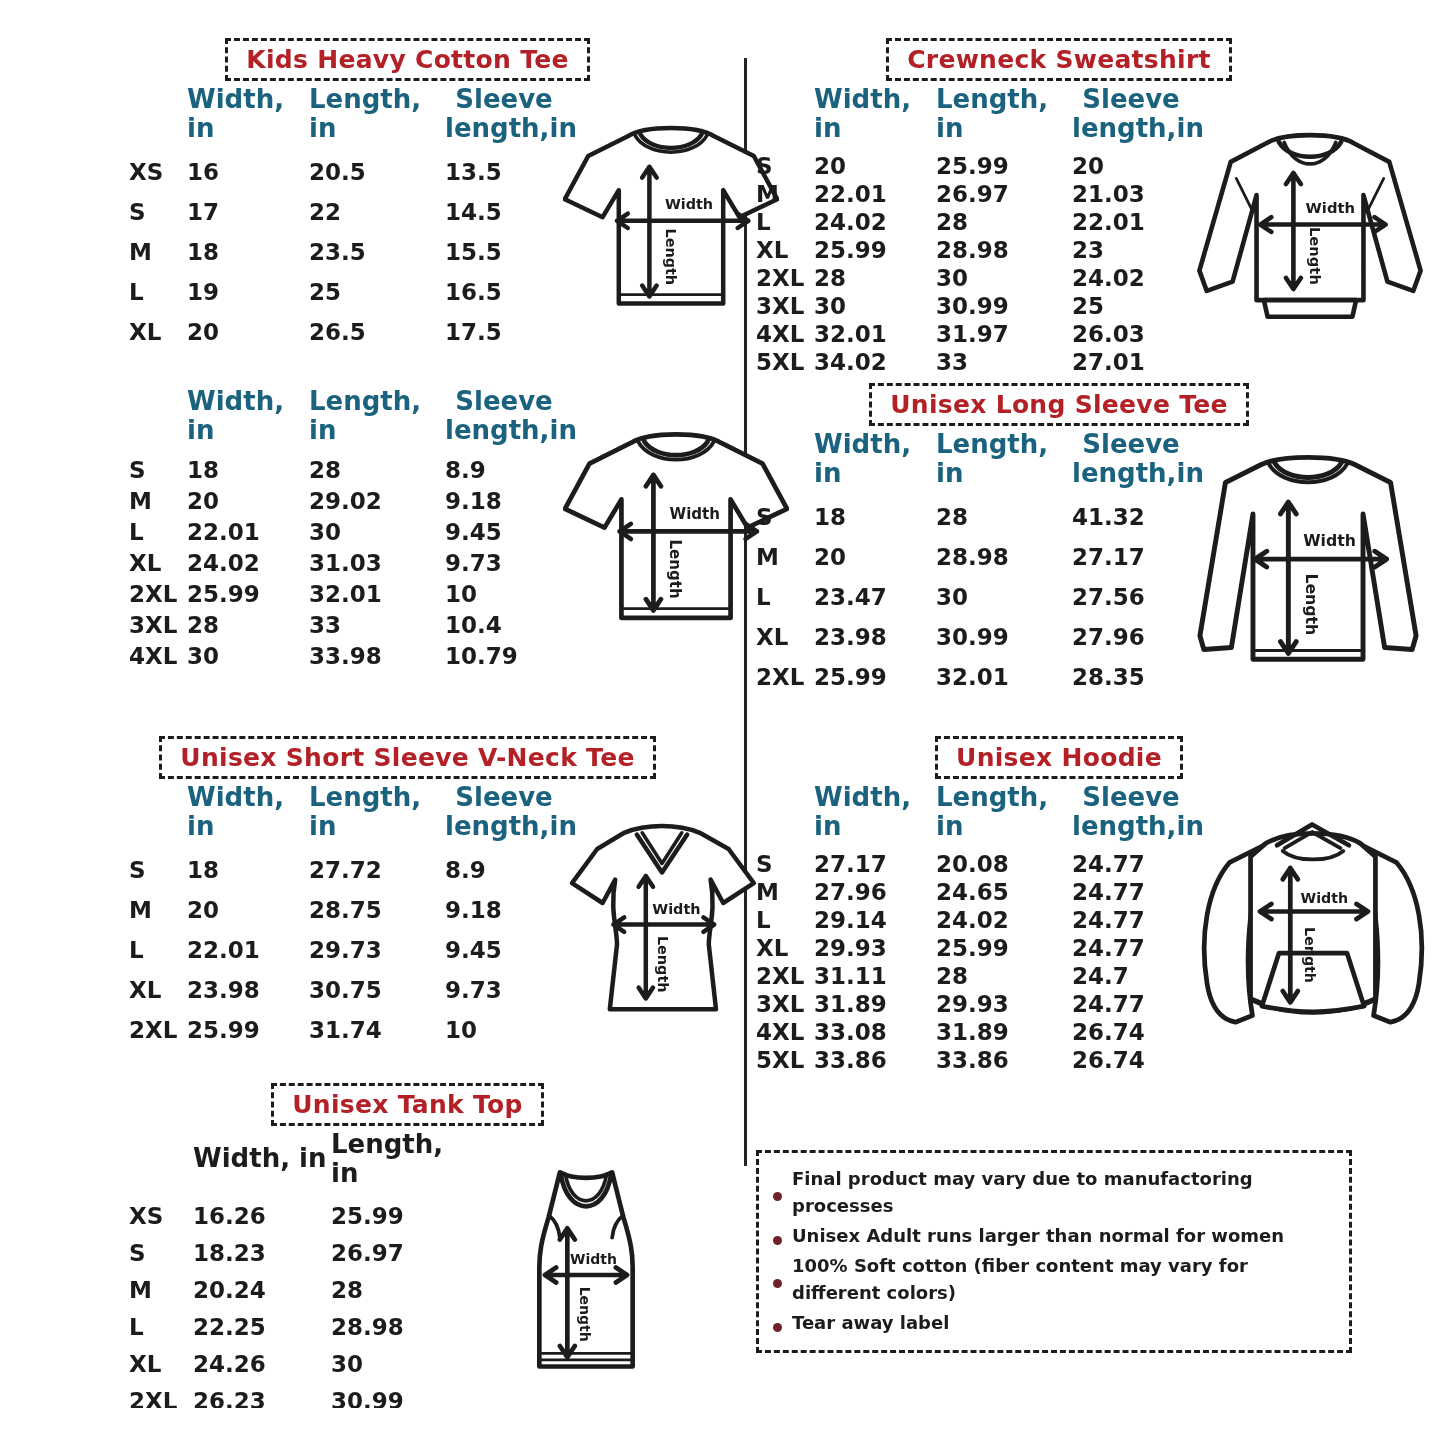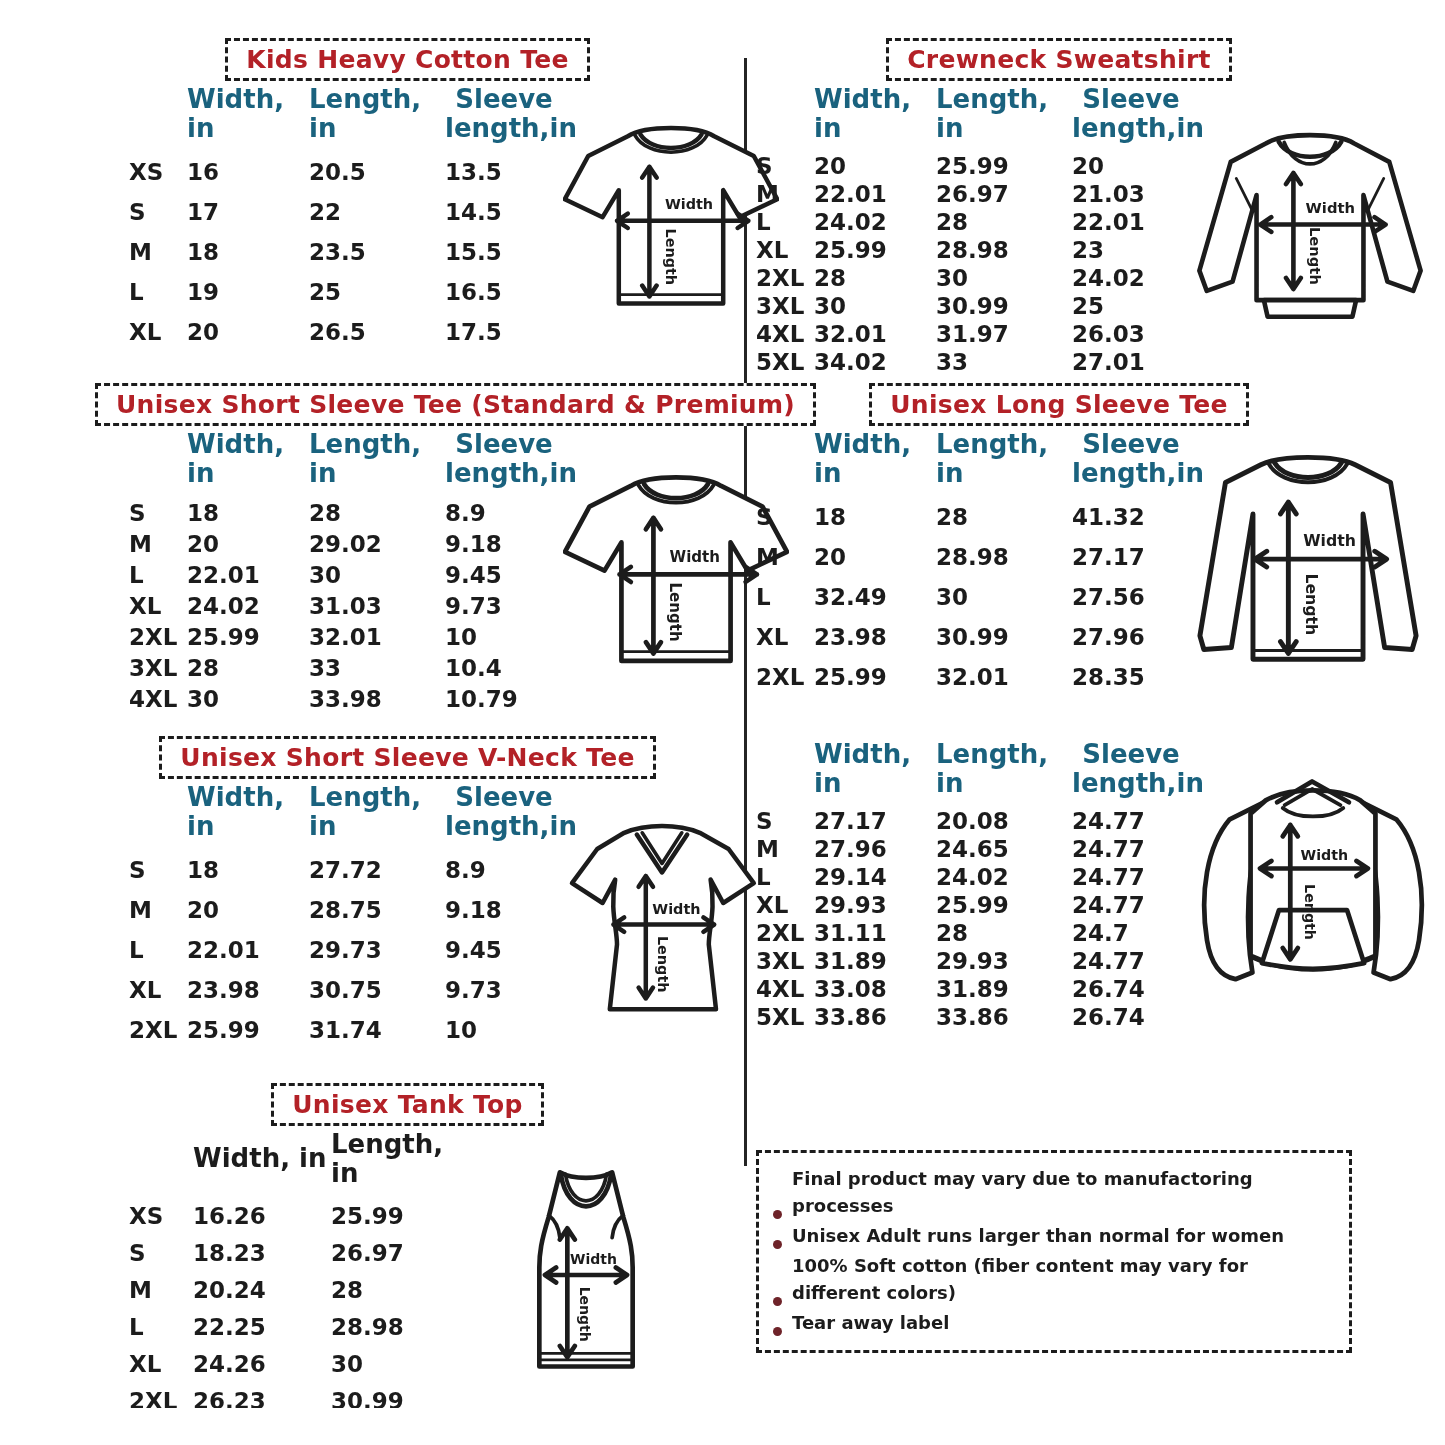--- a/index.html
+++ b/index.html
@@ -28,21 +28,21 @@
   .tcell { font-weight:bold; }
   .chead { font-size:26px; line-height:1.1; }
   .chead.multi { white-space:pre-line; text-align:center; }
   .tcell.size { font-size:23px; }
   .tcell.val  { font-size:23px; }
 
   .notes-box {
     border:3px dashed #1c1c1c; background:#fff;
     padding:12px 16px 14px 14px; width:560px;
   }
-  .note { display:flex; align-items:flex-end; gap:10px; }
+  .note { display:flex; align-items:center; gap:10px; }
   .note + .note { margin-top:3px; }
   .bullet { flex:none; width:9px; height:9px; border-radius:50%; background:#6e2329; margin-top:9px; }
   .note-text { font-weight:bold; font-size:18px; line-height:1.5; color:#1c1c1c; }
 
   .svg-label { font-family:"DejaVu Sans", sans-serif; font-weight:bold; font-size:16px; fill:#1c1c1c; }
   .svg-label.sm { font-size:15px; }
 </style>
 </head>
 <body>
 
@@ -155,23 +155,20 @@
           </div>
         <svg class="garment" viewBox="0 0 240 220" width="216" height="198">
           <use href="#g-tee"></use>
           <text class="svg-label" x="140" y="99" text-anchor="middle">Width</text>
           <text class="svg-label" transform="translate(114,152) rotate(90)" text-anchor="middle">Length</text>
         </svg>
       </div>
     </section>
 
     <section class="sec" style="height:353px">
-      <div class="title-row">
-        <span class="title-box">Unisex Short Sleeve Tee (Standard &amp; Premium)</span>
-      </div>
       <div class="sec-body">
         <div class="size-table">
             <div class="trow thead" style="grid-template-columns: 58px 122px 136px 118px;">
               <div class="tcell size"></div>
               <div class="tcell chead" style="color: rgb(26, 98, 126);">Width, in</div>
               <div class="tcell chead" style="color: rgb(26, 98, 126);">Length, in</div>
               <div class="tcell chead multi" style="color: rgb(26, 98, 126);">Sleeve
 length,in</div>
             </div>
             <div class="trow" style="grid-template-columns: 58px 122px 136px 118px; height: 31px;">
@@ -421,21 +418,21 @@
               <div class="tcell val">41.32</div>
             </div>
             <div class="trow" style="grid-template-columns: 58px 122px 136px 118px; height: 40px;">
               <div class="tcell size">M</div>
               <div class="tcell val">20</div>
               <div class="tcell val">28.98</div>
               <div class="tcell val">27.17</div>
             </div>
             <div class="trow" style="grid-template-columns: 58px 122px 136px 118px; height: 40px;">
               <div class="tcell size">L</div>
-              <div class="tcell val">32.49</div>
+              <div class="tcell val">23.47</div>
               <div class="tcell val">30</div>
               <div class="tcell val">27.56</div>
             </div>
             <div class="trow" style="grid-template-columns: 58px 122px 136px 118px; height: 40px;">
               <div class="tcell size">XL</div>
               <div class="tcell val">23.98</div>
               <div class="tcell val">30.99</div>
               <div class="tcell val">27.96</div>
             </div>
             <div class="trow" style="grid-template-columns: 58px 122px 136px 118px; height: 40px;">
@@ -447,20 +444,23 @@
           </div>
         <svg class="garment" viewBox="0 0 240 230" width="236" height="226">
           <use href="#g-longsleeve"></use>
           <text class="svg-label" x="142" y="97" text-anchor="middle">Width</text>
           <text class="svg-label" transform="translate(118,156) rotate(90)" text-anchor="middle">Length</text>
         </svg>
       </div>
     </section>
 
     <section class="sec" style="height:340px">
+      <div class="title-row">
+        <span class="title-box">Unisex Hoodie</span>
+      </div>
       <div class="sec-body">
         <div class="size-table">
             <div class="trow thead" style="grid-template-columns: 58px 122px 136px 118px;">
               <div class="tcell size"></div>
               <div class="tcell chead" style="color: rgb(26, 98, 126);">Width, in</div>
               <div class="tcell chead" style="color: rgb(26, 98, 126);">Length, in</div>
               <div class="tcell chead multi" style="color: rgb(26, 98, 126);">Sleeve
 length,in</div>
             </div>
             <div class="trow" style="grid-template-columns: 58px 122px 136px 118px; height: 28px;">

